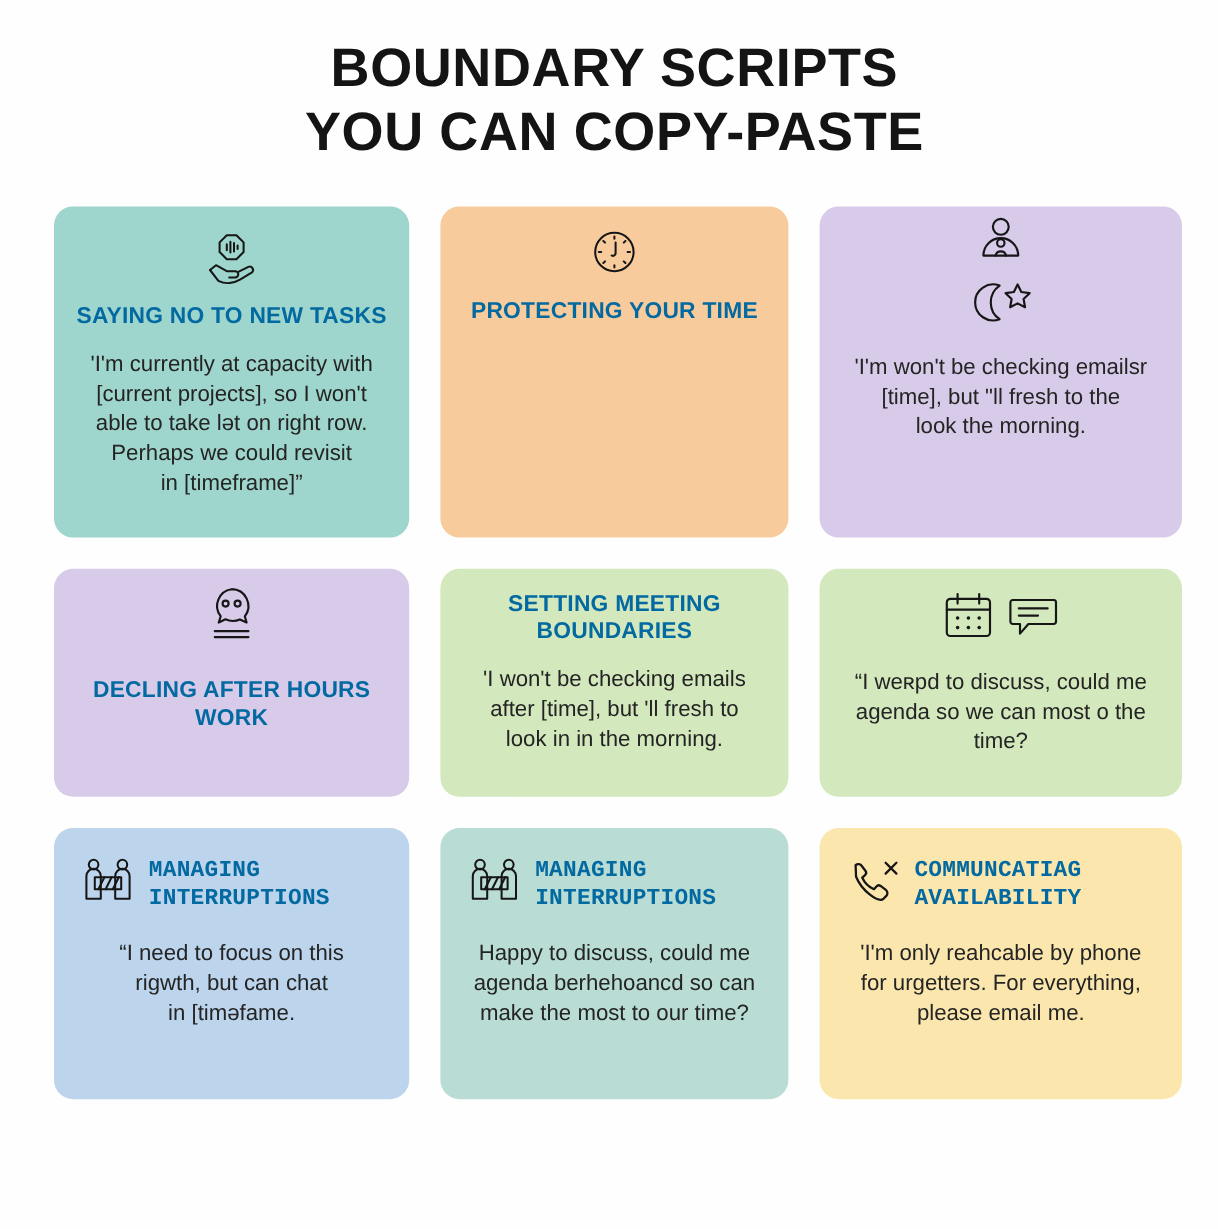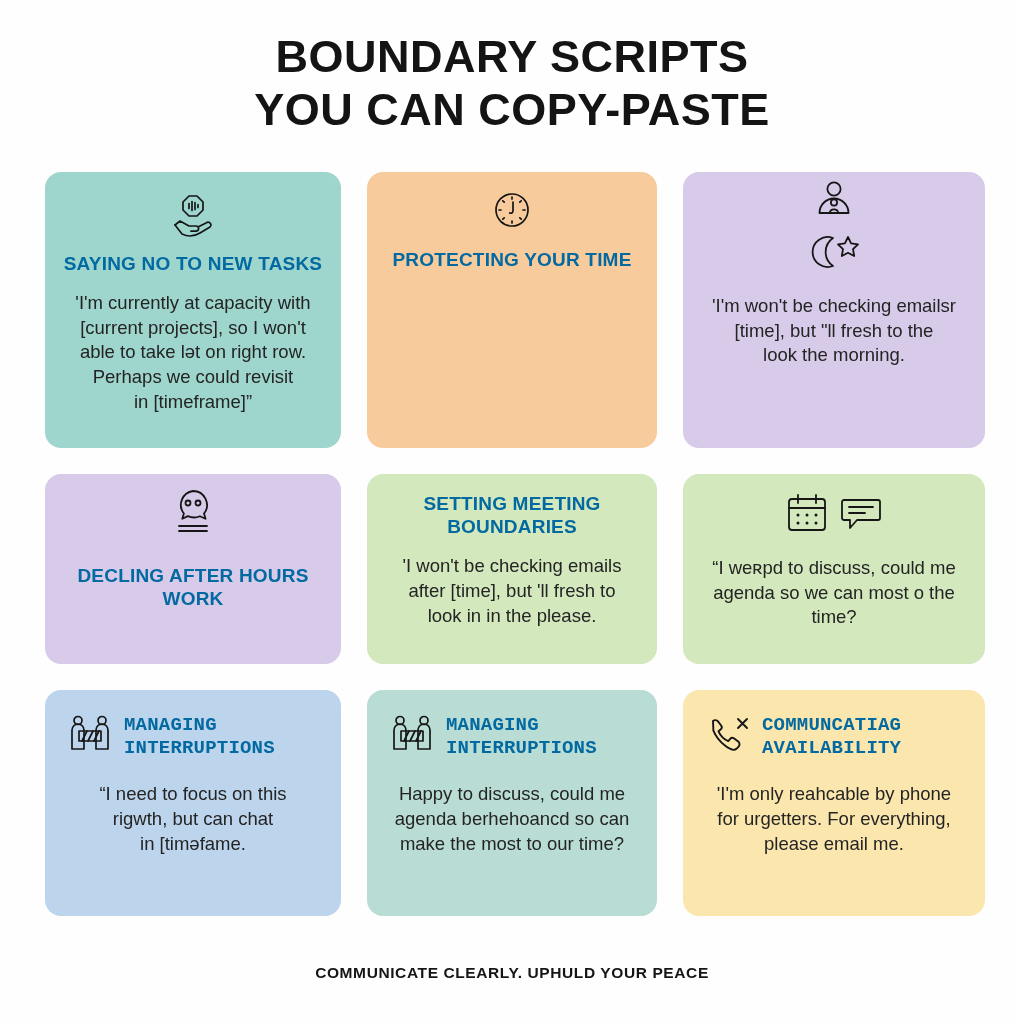--- a/index.html
+++ b/index.html
@@ -217,21 +217,21 @@
       <div class="card-title">DECLING AFTER
 HOURS WORK</div>
       <div class="card-body"></div>
     </div>
 
     <div class="card c5" style="background:#d3e8bd">
       <div class="card-title">SETTING MEETING
 BOUNDARIES</div>
       <div class="card-body">'I won't be checking emails
 after [time], but 'll fresh to
-look in in the please.</div>
+look in in the morning.</div>
     </div>
 
     <div class="card c6" style="background:#d3e8bd">
       <div class="icon-row">
         <span>
           <svg width="44" height="42" viewBox="0 0 44 42" fill="none" stroke="#161616" stroke-width="1.8" stroke-linecap="round" stroke-linejoin="round">
             <rect x="4" y="7" width="36" height="31" rx="3"></rect>
             <path d="M4 16 h36"></path>
             <path d="M13 3 v8 M31 3 v8"></path>
             <circle cx="13" cy="23" r="1.5" fill="#161616" stroke="none"></circle>
@@ -305,15 +305,14 @@
         <span class="card-title">COMMUNCATIAG
 AVAILABILITY</span>
       </div>
       <div class="card-body">'I'm only reahcable by phone
 for urgetters. For everything,
 please email me.</div>
     </div>
 
   </div>
 
-  <div class="footer">COMMUNICATE CLEARLY. UPHULD YOUR PEACE</div>
 
 </div>
 
 </body></html>

